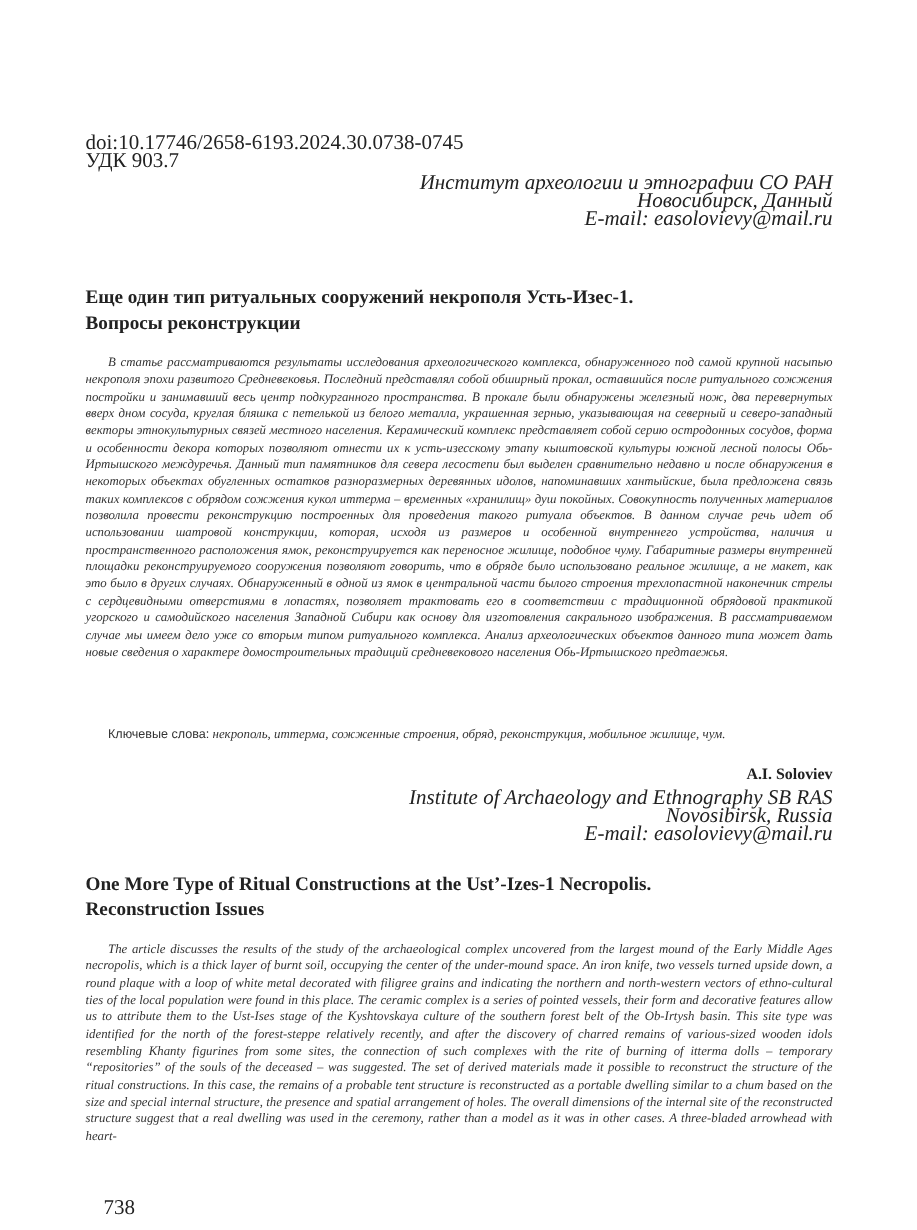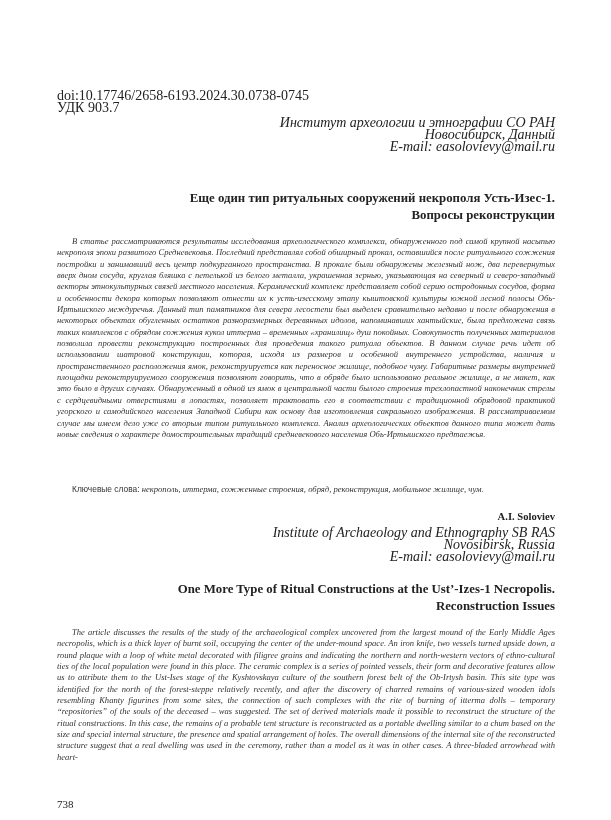--- a/index.html
+++ b/index.html
@@ -2,27 +2,27 @@
 <html><head>
 <meta charset="utf-8">
 <style>
   html, body { margin: 0; padding: 0; background: #ffffff; }
   body { width: 611px; height: 820px; position: relative; overflow: hidden; color: #222; font-family: "Liberation Serif", "DejaVu Serif", serif; }
   .page { position: absolute; left: 57px; top: 0; width: 498px; }
   .meta { position: absolute; top: 90px; left: 0; font-size: 14px; line-height: 12px; color: #222; }
   .author-block { position: absolute; right: 0; text-align: right; }
   .author-name { font-weight: bold; font-size: 10.6px; line-height: 14px; margin-bottom: 3px; }
   .affil { font-style: italic; font-size: 14px; line-height: 12.2px; }
-  .title { position: absolute; left: 0; width: 498px; text-align: right; font-weight: bold; font-size: 12.8px; line-height: 17px; color: #222; }
+  .title { position: absolute; left: 0; width: 498px; text-align: left; font-weight: bold; font-size: 12.8px; line-height: 17px; color: #222; }
   .abstract { position: absolute; left: 0; width: 498px; font-style: italic; font-size: 8.55px; line-height: 11.35px; text-align: justify; color: #333; }
   .abstract p { margin: 0; text-indent: 15px; }
   .keywords { position: absolute; left: 0; width: 498px; font-size: 8.6px; line-height: 11px; text-indent: 15px; color: #333; }
   .kw-label { font-style: normal; font-family: "Liberation Sans", sans-serif; font-size: 8.4px; margin-top: 39px; }
   .kw-list { font-style: italic; }
-  .pagenum { position: absolute; left: 0; top: 798px; font-size: 11px; color: #222; }
+  .pagenum { position: absolute; left: 12px; top: 798px; font-size: 14px; color: #222; }
 </style>
 </head>
 <body>
 
 <div class="page">
 
   <div class="meta">
     <div>doi:10.17746/2658-6193.2024.30.0738-0745</div>
     <div>УДК 903.7</div>
   </div>

